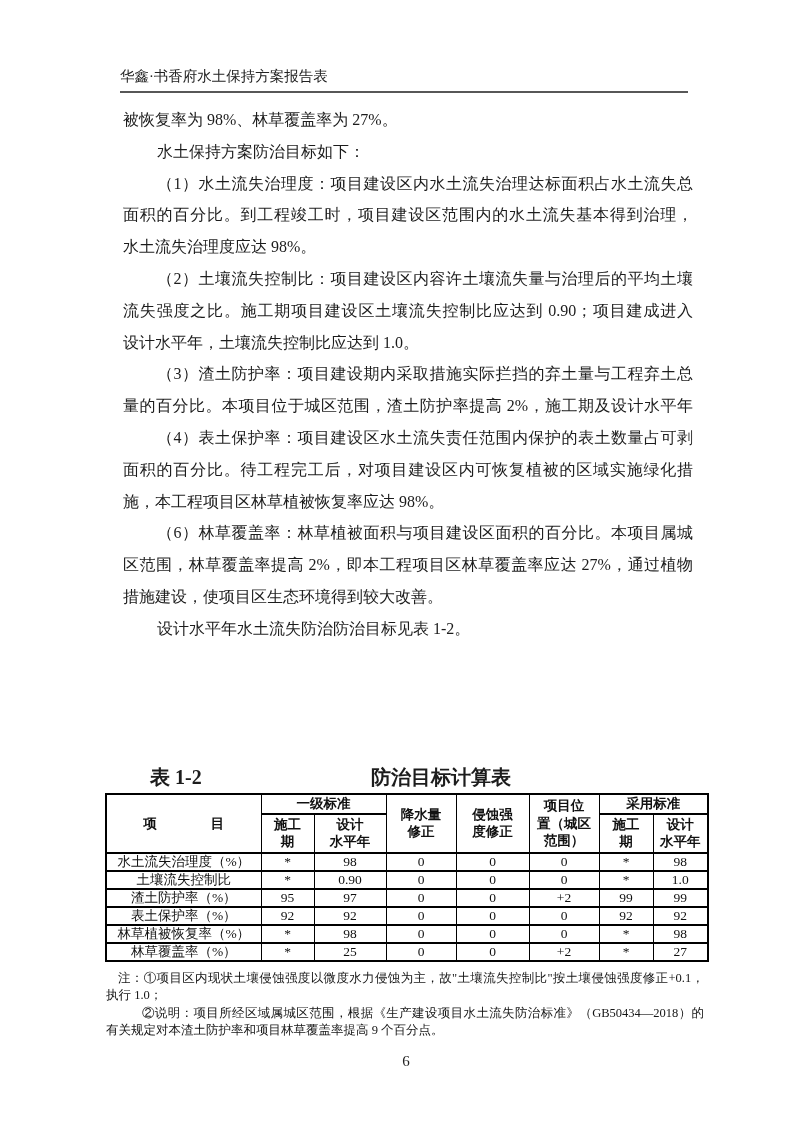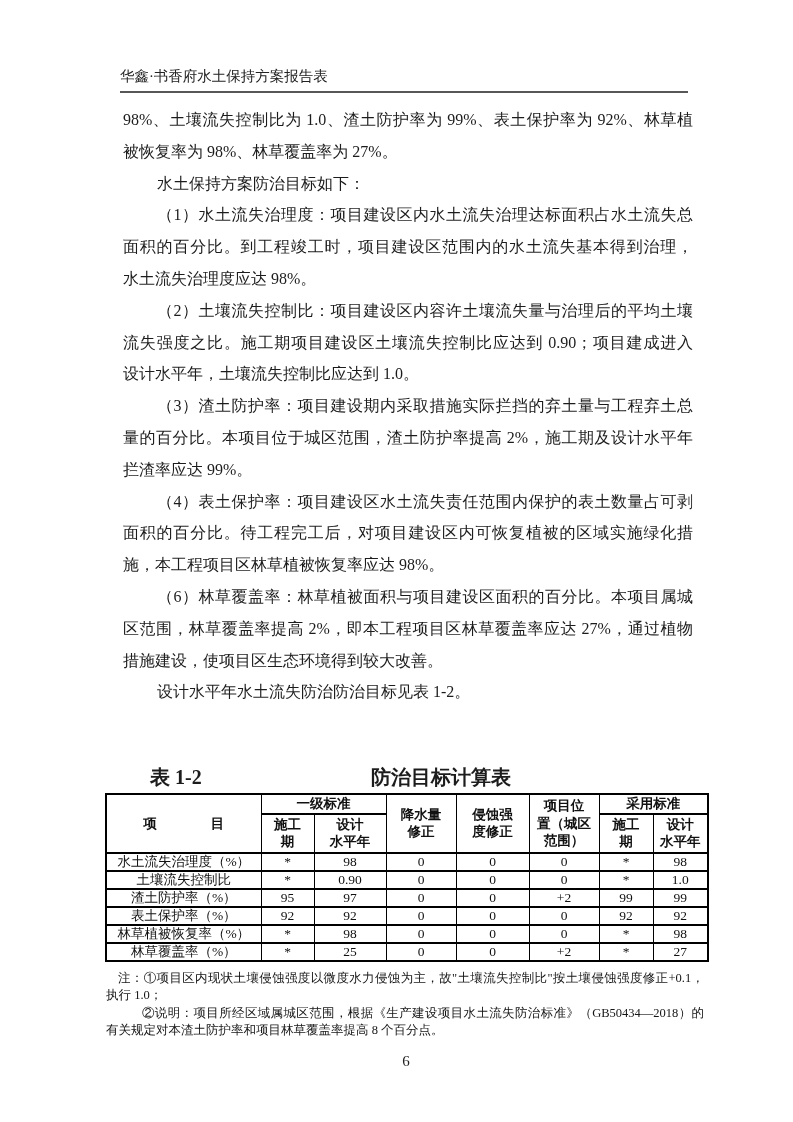--- a/index.html
+++ b/index.html
@@ -84,32 +84,30 @@
 </head>
 <body>
 
 <div class="page">
 
   <div class="doc-header">
     <span>华鑫·书香府水土保持方案报告表</span>
   </div>
 
   <div class="doc-body">
-    <div class="bl j">98%、土壤流失控制比为 1.0、渣土防护率为 99%、表土保护率为 92%、林草植</div>
     <div class="bl">被恢复率为 98%、林草覆盖率为 27%。</div>
     <div class="bl i">水土保持方案防治目标如下：</div>
     <div class="bl i j">（1）水土流失治理度：项目建设区内水土流失治理达标面积占水土流失总</div>
     <div class="bl j">面积的百分比。到工程竣工时，项目建设区范围内的水土流失基本得到治理，</div>
     <div class="bl">水土流失治理度应达 98%。</div>
     <div class="bl i j">（2）土壤流失控制比：项目建设区内容许土壤流失量与治理后的平均土壤</div>
     <div class="bl j">流失强度之比。施工期项目建设区土壤流失控制比应达到 0.90；项目建成进入</div>
     <div class="bl">设计水平年，土壤流失控制比应达到 1.0。</div>
     <div class="bl i j">（3）渣土防护率：项目建设期内采取措施实际拦挡的弃土量与工程弃土总</div>
     <div class="bl j">量的百分比。本项目位于城区范围，渣土防护率提高 2%，施工期及设计水平年</div>
-    <div class="bl">拦渣率应达 99%。</div>
     <div class="bl i j">（4）表土保护率：项目建设区水土流失责任范围内保护的表土数量占可剥</div>
     <div class="bl j">面积的百分比。待工程完工后，对项目建设区内可恢复植被的区域实施绿化措</div>
     <div class="bl">施，本工程项目区林草植被恢复率应达 98%。</div>
     <div class="bl i j">（6）林草覆盖率：林草植被面积与项目建设区面积的百分比。本项目属城</div>
     <div class="bl j">区范围，林草覆盖率提高 2%，即本工程项目区林草覆盖率应达 27%，通过植物</div>
     <div class="bl">措施建设，使项目区生态环境得到较大改善。</div>
     <div class="bl i">设计水平年水土流失防治防治目标见表 1-2。</div>
   </div>
 
   <div class="tcap">
@@ -213,18 +211,18 @@
         <td>*</td>
         <td>27</td>
       </tr>
     </tbody>
   </table>
 
   <div class="notes">
     <div class="nl i1 j">注：①项目区内现状土壤侵蚀强度以微度水力侵蚀为主，故"土壤流失控制比"按土壤侵蚀强度修正+0.1，</div>
     <div class="nl">执行 1.0；</div>
     <div class="nl i2 j">②说明：项目所经区域属城区范围，根据《生产建设项目水土流失防治标准》（GB50434—2018）的</div>
-    <div class="nl">有关规定对本渣土防护率和项目林草覆盖率提高 8 个百分点。</div>
+    <div class="nl">有关规定对本渣土防护率和项目林草覆盖率提高 9 个百分点。</div>
   </div>
 
   <div class="pagenum">6</div>
 
 </div>
 
 </body></html>

